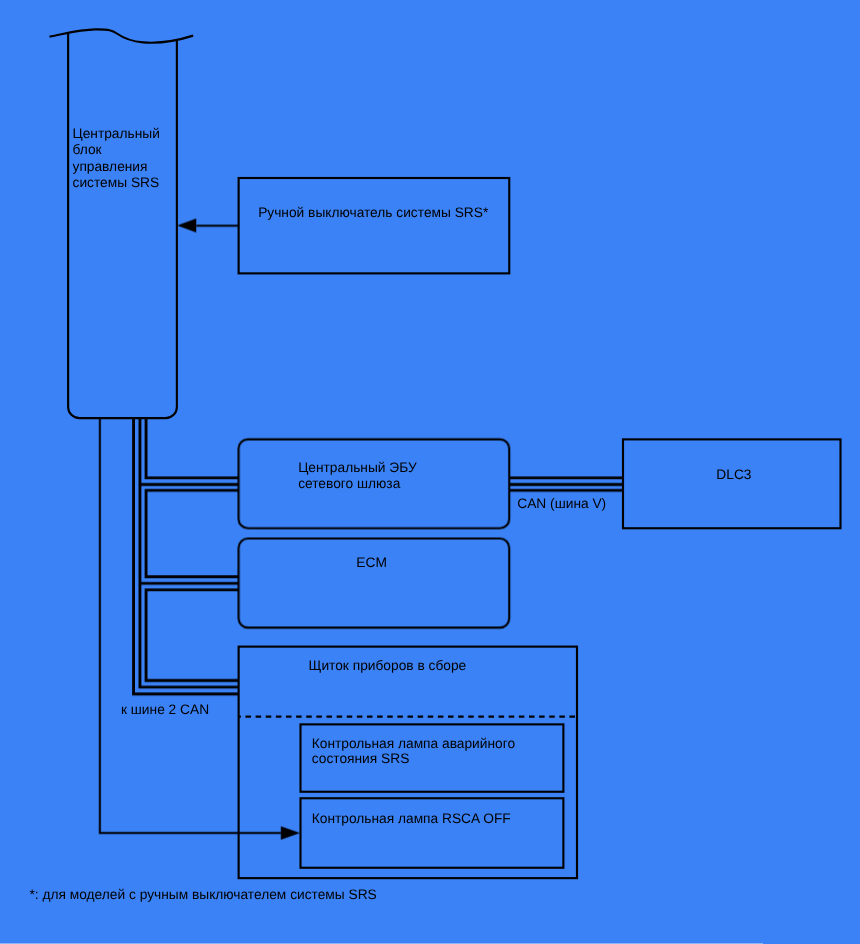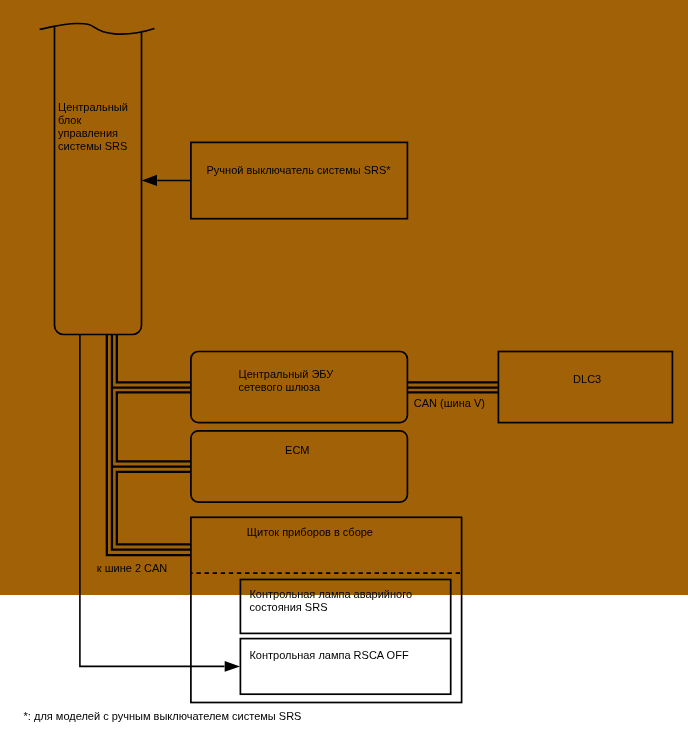--- a/index.html
+++ b/index.html
@@ -1,19 +1,19 @@
 <!DOCTYPE html>
 <html><head>
 <meta charset="utf-8">
 <title>SRS diagram</title>
 <style>
   html,body{margin:0;padding:0;background:#ffffff;}
   body{width:688px;height:755px;overflow:hidden;
        font-family:"Liberation Sans",sans-serif;}
-  #stage{position:relative;width:688px;height:595px;background:#a16207;}
+  #stage{position:relative;width:688px;height:755px;background:#3b82f6;}
   svg#diagram{display:block;width:688px;height:755px;}
   #diagram text{font-family:"Liberation Sans",sans-serif;font-size:11px;fill:#000;
                 white-space:pre;
                 -webkit-font-smoothing:antialiased;
                 will-change:opacity;}
   .shape{fill:none;stroke:#000;stroke-width:1.7;stroke-linejoin:miter;}
   .bus{fill:none;stroke:#000;stroke-width:2.3;stroke-linecap:butt;stroke-linejoin:miter;}
   .wire{fill:none;stroke:#000;stroke-width:1.6;}
   .dash{fill:none;stroke:#000;stroke-width:1.8;stroke-dasharray:4.4 3.7;stroke-dashoffset:2.6;}
   .head{fill:#000;stroke:none;}

